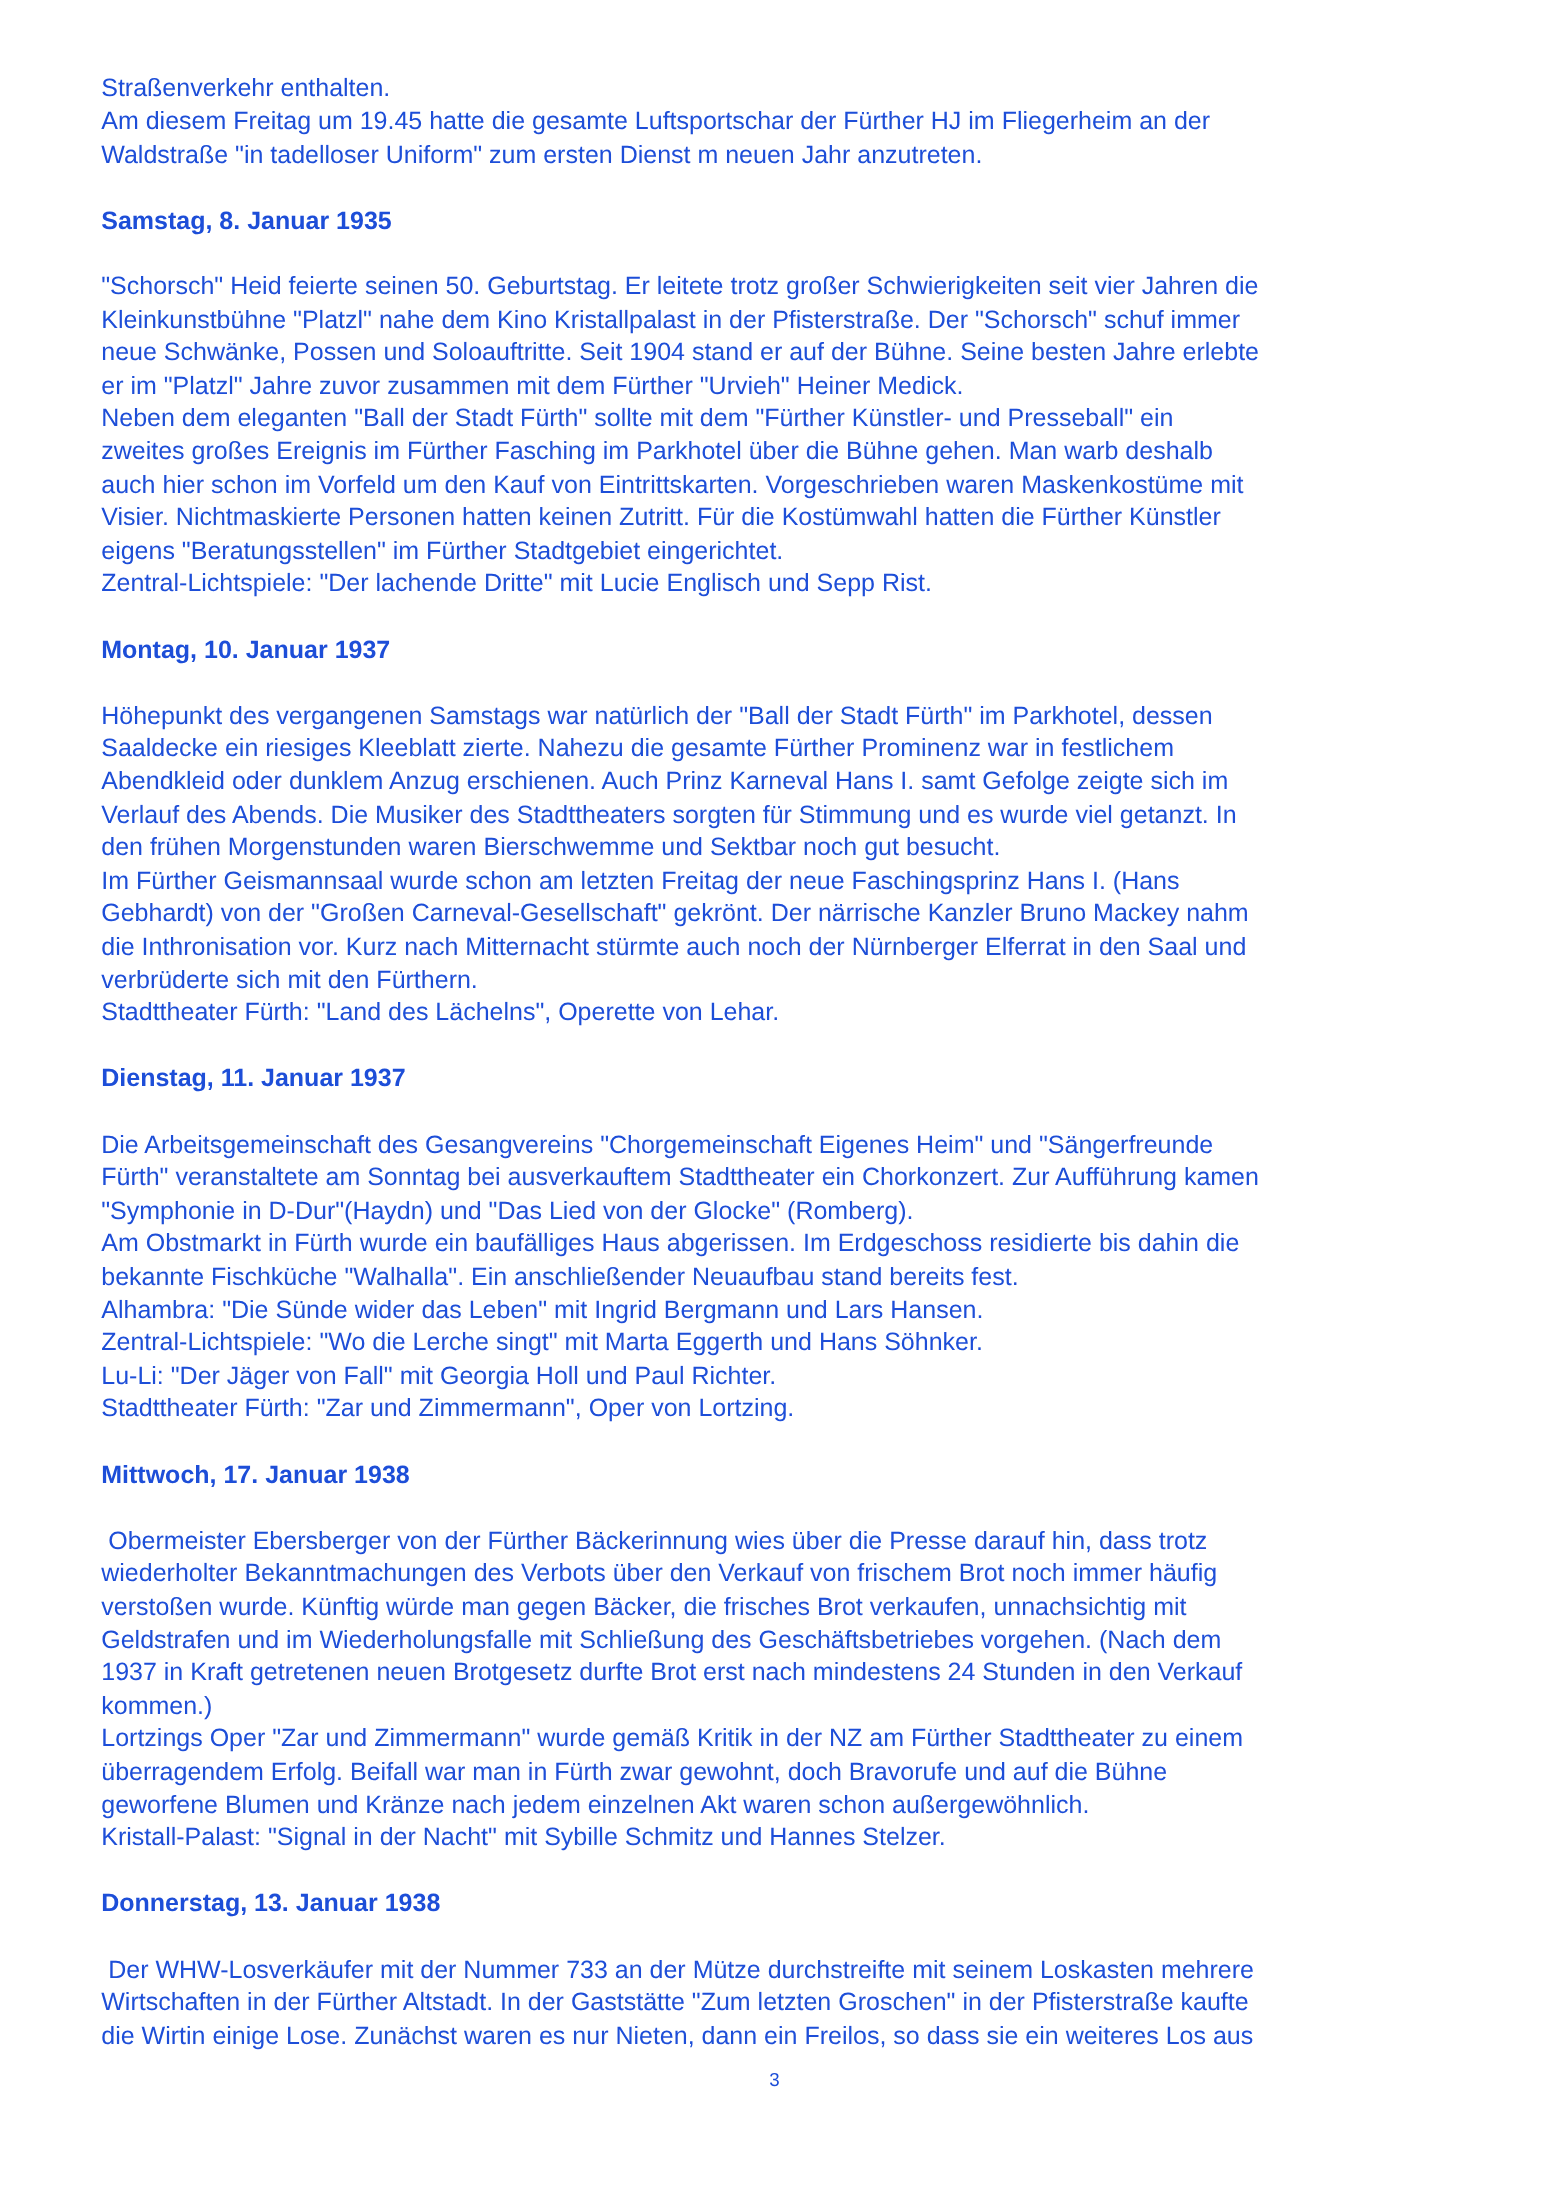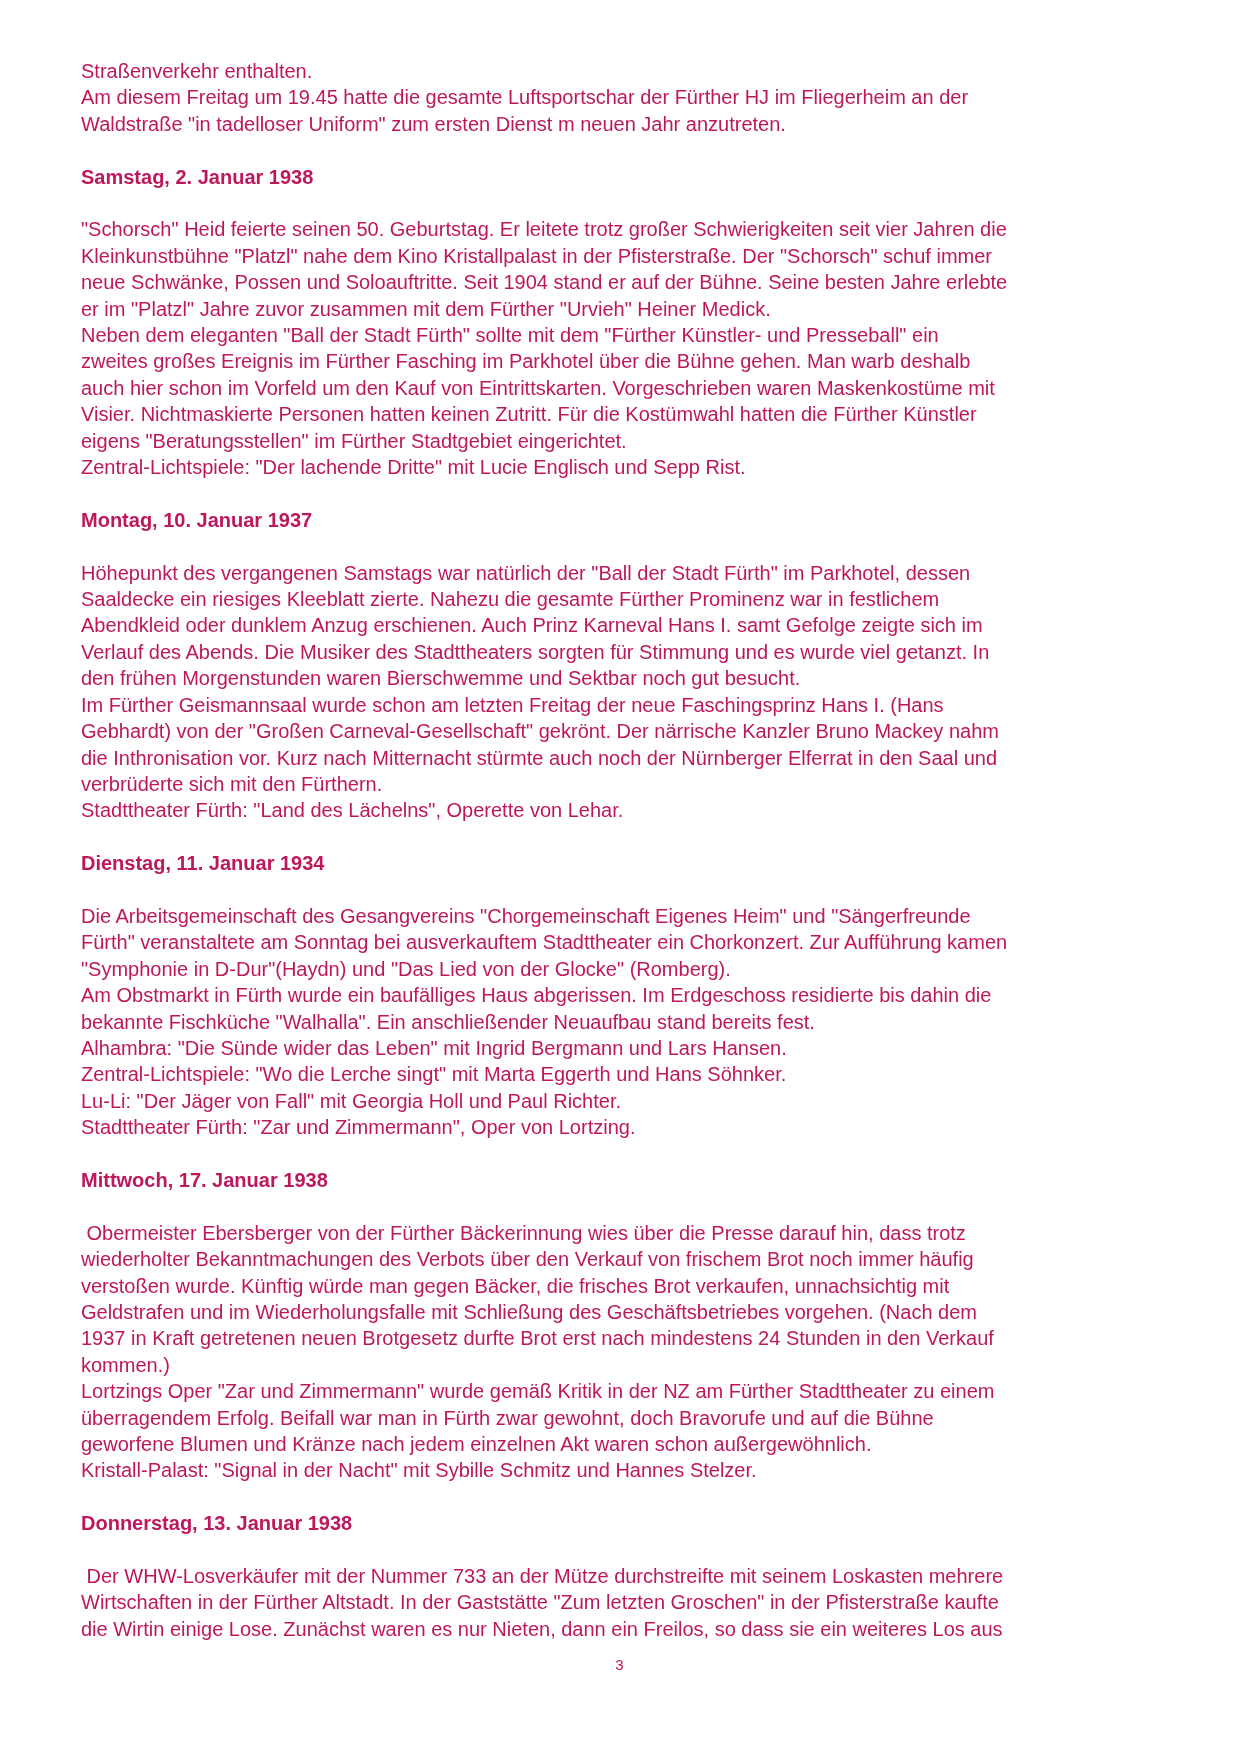--- a/index.html
+++ b/index.html
@@ -7,21 +7,21 @@
     padding: 0;
     background: #ffffff;
   }
   .page {
     position: relative;
     width: 1239px;
     height: 1753px;
     background: #ffffff;
     overflow: hidden;
     font-family: "Liberation Sans", sans-serif;
-    color: #be185d;
+    color: #1d4ed8;
   }
   .content {
     position: absolute;
     left: 81px;
     top: 58px;
     right: 0;
   }
   .para,
   .section-body {
     margin: 0;
@@ -50,21 +50,21 @@
 </head>
 <body>
 
 <div class="page">
   <div class="content">
     <p class="para">Straßenverkehr enthalten.
 Am diesem Freitag um 19.45 hatte die gesamte Luftsportschar der Fürther HJ im Fliegerheim an der
 Waldstraße "in tadelloser Uniform" zum ersten Dienst m neuen Jahr anzutreten.</p>
     <div id="sections">
   <section>
-    <h2 class="section-heading">Samstag, 2. Januar 1938</h2>
+    <h2 class="section-heading">Samstag, 8. Januar 1935</h2>
     <p class="section-body">"Schorsch" Heid feierte seinen 50. Geburtstag. Er leitete trotz großer Schwierigkeiten seit vier Jahren die
 Kleinkunstbühne "Platzl" nahe dem Kino Kristallpalast in der Pfisterstraße. Der "Schorsch" schuf immer
 neue Schwänke, Possen und Soloauftritte. Seit 1904 stand er auf der Bühne. Seine besten Jahre erlebte
 er im "Platzl" Jahre zuvor zusammen mit dem Fürther "Urvieh" Heiner Medick.
 Neben dem eleganten "Ball der Stadt Fürth" sollte mit dem "Fürther Künstler- und Presseball" ein
 zweites großes Ereignis im Fürther Fasching im Parkhotel über die Bühne gehen. Man warb deshalb
 auch hier schon im Vorfeld um den Kauf von Eintrittskarten. Vorgeschrieben waren Maskenkostüme mit
 Visier. Nichtmaskierte Personen hatten keinen Zutritt. Für die Kostümwahl hatten die Fürther Künstler
 eigens "Beratungsstellen" im Fürther Stadtgebiet eingerichtet.
 Zentral-Lichtspiele: "Der lachende Dritte" mit Lucie Englisch und Sepp Rist.</p>
@@ -78,21 +78,21 @@
 Verlauf des Abends. Die Musiker des Stadttheaters sorgten für Stimmung und es wurde viel getanzt. In
 den frühen Morgenstunden waren Bierschwemme und Sektbar noch gut besucht.
 Im Fürther Geismannsaal wurde schon am letzten Freitag der neue Faschingsprinz Hans I. (Hans
 Gebhardt) von der "Großen Carneval-Gesellschaft" gekrönt. Der närrische Kanzler Bruno Mackey nahm
 die Inthronisation vor. Kurz nach Mitternacht stürmte auch noch der Nürnberger Elferrat in den Saal und
 verbrüderte sich mit den Fürthern.
 Stadttheater Fürth: "Land des Lächelns", Operette von Lehar.</p>
   </section>
 
   <section>
-    <h2 class="section-heading">Dienstag, 11. Januar 1934</h2>
+    <h2 class="section-heading">Dienstag, 11. Januar 1937</h2>
     <p class="section-body">Die Arbeitsgemeinschaft des Gesangvereins "Chorgemeinschaft Eigenes Heim" und "Sängerfreunde
 Fürth" veranstaltete am Sonntag bei ausverkauftem Stadttheater ein Chorkonzert. Zur Aufführung kamen
 "Symphonie in D-Dur"(Haydn) und "Das Lied von der Glocke" (Romberg).
 Am Obstmarkt in Fürth wurde ein baufälliges Haus abgerissen. Im Erdgeschoss residierte bis dahin die
 bekannte Fischküche "Walhalla". Ein anschließender Neuaufbau stand bereits fest.
 Alhambra: "Die Sünde wider das Leben" mit Ingrid Bergmann und Lars Hansen.
 Zentral-Lichtspiele: "Wo die Lerche singt" mit Marta Eggerth und Hans Söhnker.
 Lu-Li: "Der Jäger von Fall" mit Georgia Holl und Paul Richter.
 Stadttheater Fürth: "Zar und Zimmermann", Oper von Lortzing.</p>
   </section>

